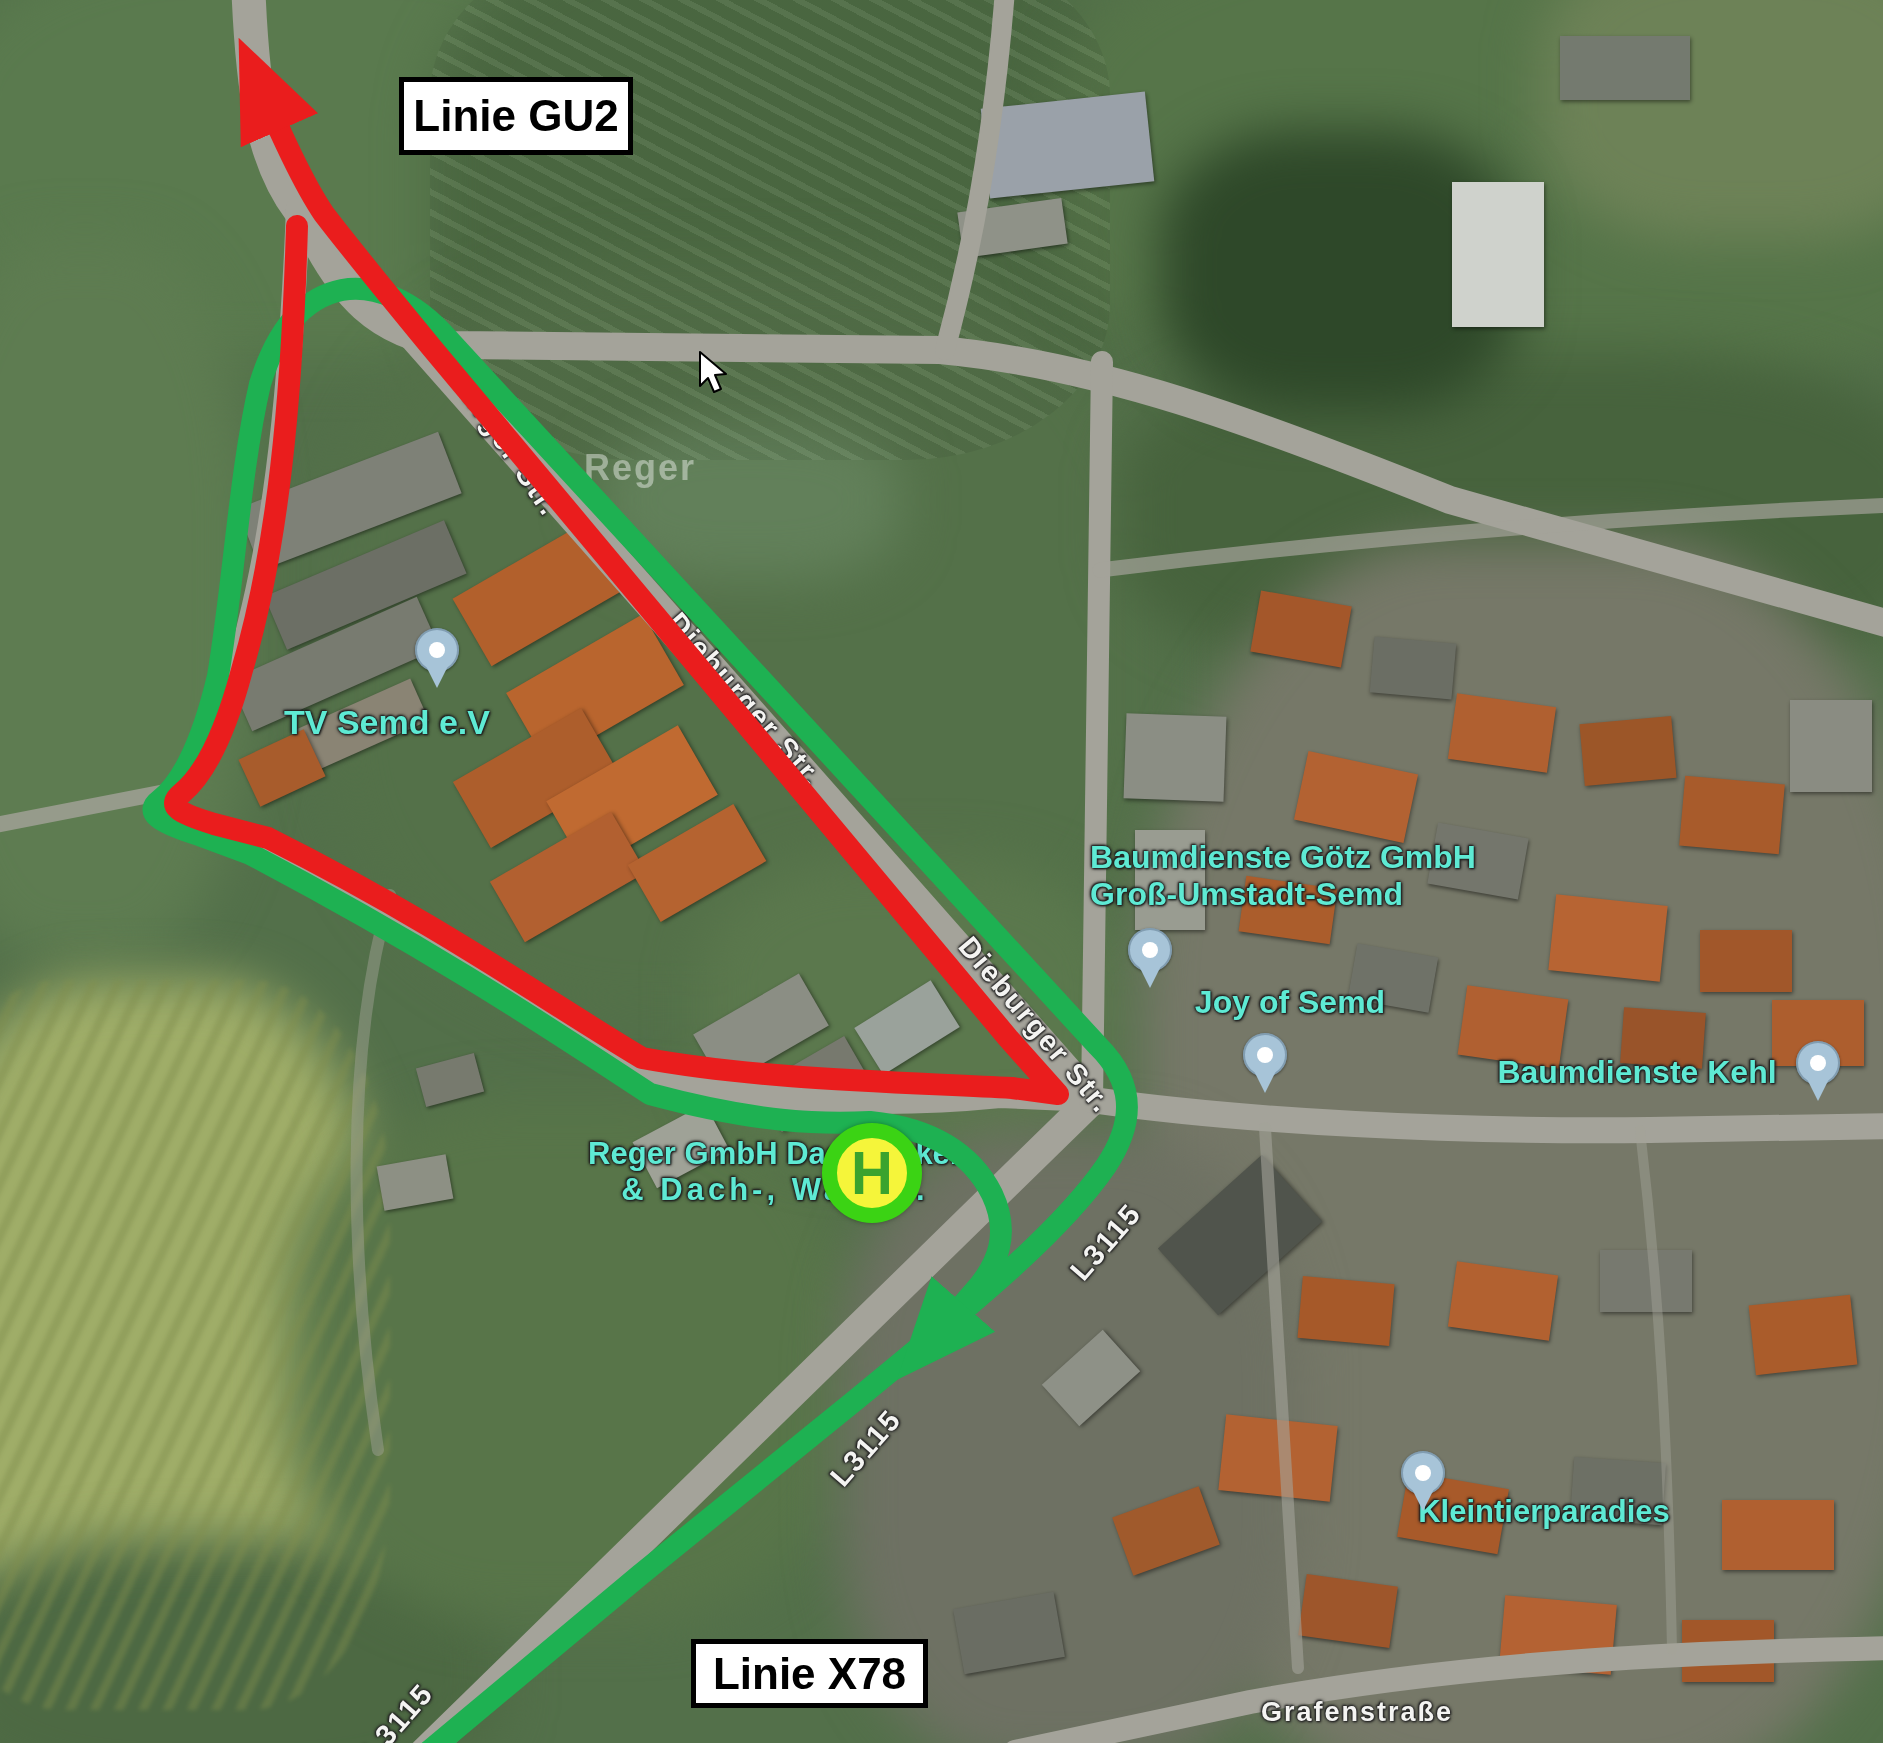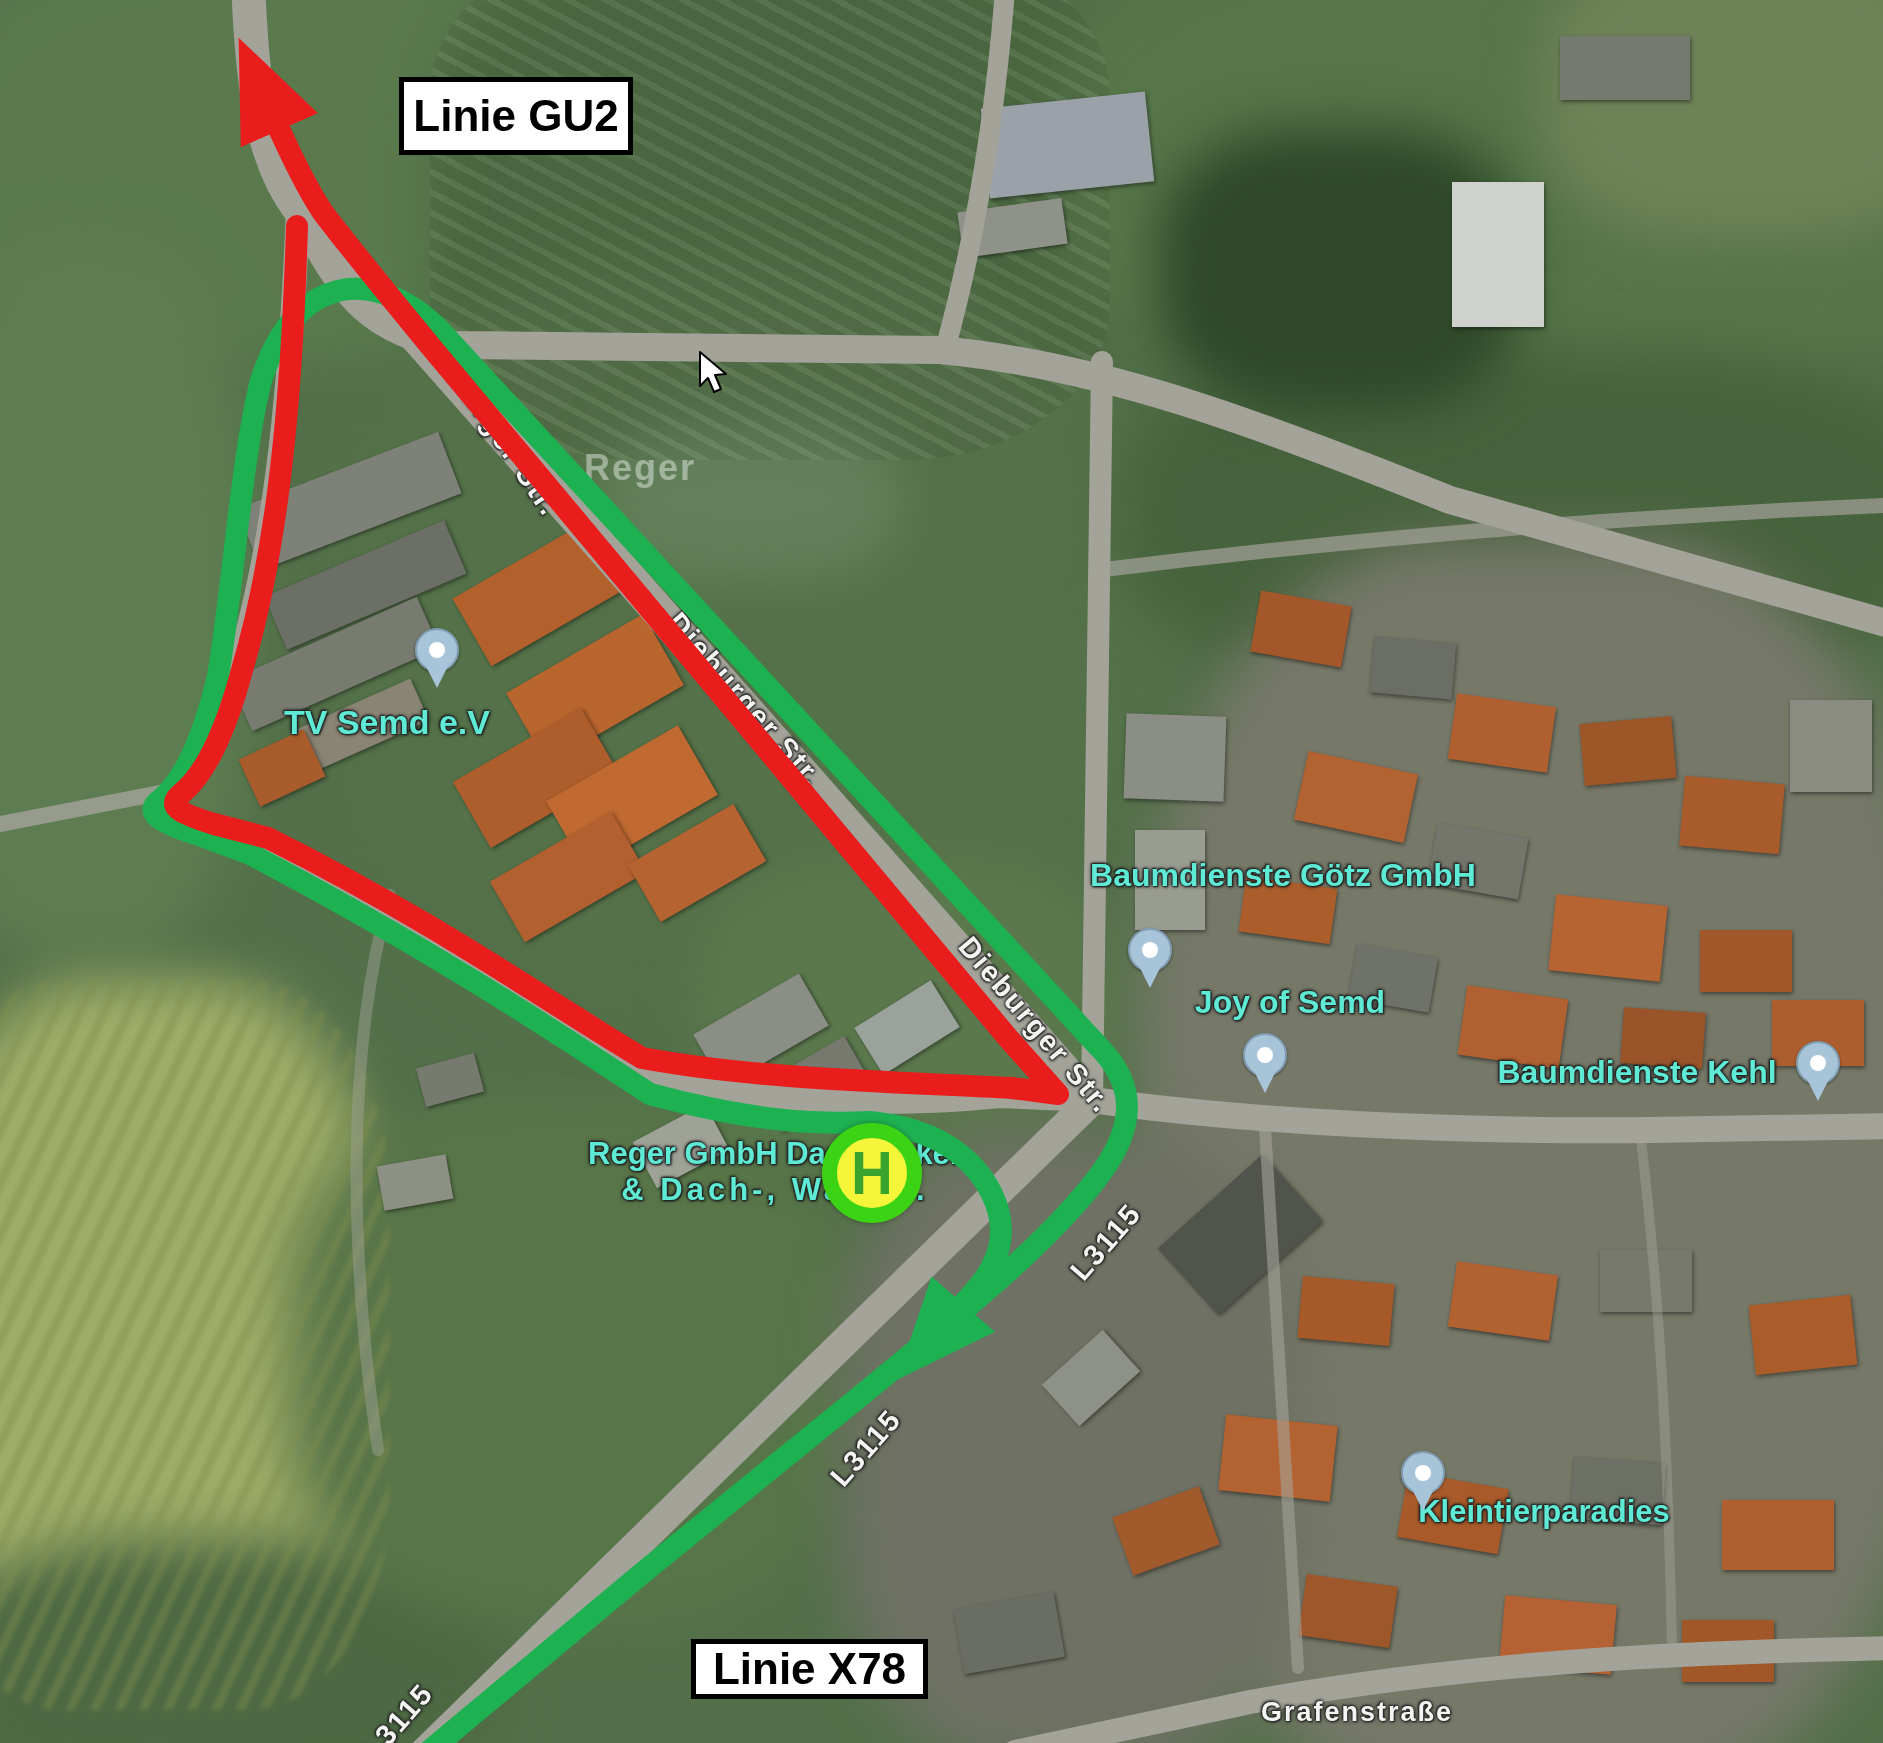--- a/index.html
+++ b/index.html
@@ -31,21 +31,21 @@
   .slabel{position:absolute;color:#f4f4f2;font-weight:700;font-size:29px;white-space:nowrap;z-index:5;
     letter-spacing:2px;
     text-shadow:0 0 3px #2a2a2a,0 0 4px #2a2a2a,1px 1px 2px #1f1f1f,-1px -1px 2px #1f1f1f;}
   .watermark{position:absolute;left:640px;top:468px;transform:translate(-50%,-50%);
     color:rgba(255,255,255,.42);font-weight:700;font-size:36px;letter-spacing:2px;z-index:4;}
   
   .badge{position:absolute;box-sizing:border-box;background:#ffffff;border:5px solid #000;
     display:flex;align-items:center;justify-content:center;color:#000;
     font-weight:600;font-size:44px;letter-spacing:0;z-index:10;white-space:nowrap;}
   #badge-gu2{left:399px;top:77px;width:234px;height:78px;}
-  #badge-x78{left:691px;top:1639px;width:237px;height:60px;}
+  #badge-x78{left:691px;top:1639px;width:237px;height:69px;}
   
   .hstop{position:absolute;left:822px;top:1123px;width:100px;height:100px;box-sizing:border-box;
     border:15px solid #3bd314;border-radius:50%;background:#f5f53a;z-index:9;
     display:flex;align-items:center;justify-content:center;box-shadow:0 0 5px rgba(0,0,0,.35);}
   .hstop span{color:#3aa32e;font-weight:700;font-size:58px;line-height:1;transform:scaleY(1.05);}
   svg{display:block;}
   .z2{z-index:2}.z8{z-index:8}.z11{z-index:11}
 </style>
 </head>
 <body>
@@ -172,20 +172,21 @@
   <div class="slabel" style="left:745px;top:700px;transform:translate(-50%,-50%) rotate(49deg);">Dieburger Str.</div>
   <div class="slabel" style="left:1035px;top:1025px;transform:translate(-50%,-50%) rotate(50deg);">Dieburger Str.</div>
   <div class="slabel" style="left:1106px;top:1242px;transform:translate(-50%,-50%) rotate(-49deg);">L3115</div>
   <div class="slabel" style="left:866px;top:1448px;transform:translate(-50%,-50%) rotate(-49deg);">L3115</div>
   <div class="slabel" style="left:398px;top:1722px;transform:translate(-50%,-50%) rotate(-49deg);">L3115</div>
   <div class="slabel" style="left:1357px;top:1712px;transform:translate(-50%,-50%);font-size:27px;">Grafenstraße</div>
 
   <div class="plabel" style="left:387px;top:723px;font-size:34px;">TV Semd e.V</div>
   <div class="plabel" style="left:1283px;top:876px;">
     <div>Baumdienste Götz GmbH</div>
+    <div style="text-align:left;">Groß-Umstadt-Semd</div>
   </div>
   <div class="plabel" style="left:1290px;top:1003px;">Joy of Semd</div>
   <div class="plabel" style="left:1637px;top:1073px;">Baumdienste Kehl</div>
   <div class="plabel" style="left:775px;top:1172px;font-size:31px;z-index:6;">
     <div>Reger GmbH Dachdecker</div>
     <div style="letter-spacing:4px;">&amp; Dach-, Wand...</div>
   </div>
   <div class="plabel" style="left:1544px;top:1483px;font-size:31px;margin-top:29px;">Kleintierparadies</div>
 
   <div class="pin" style="left:415px;top:628px;">

